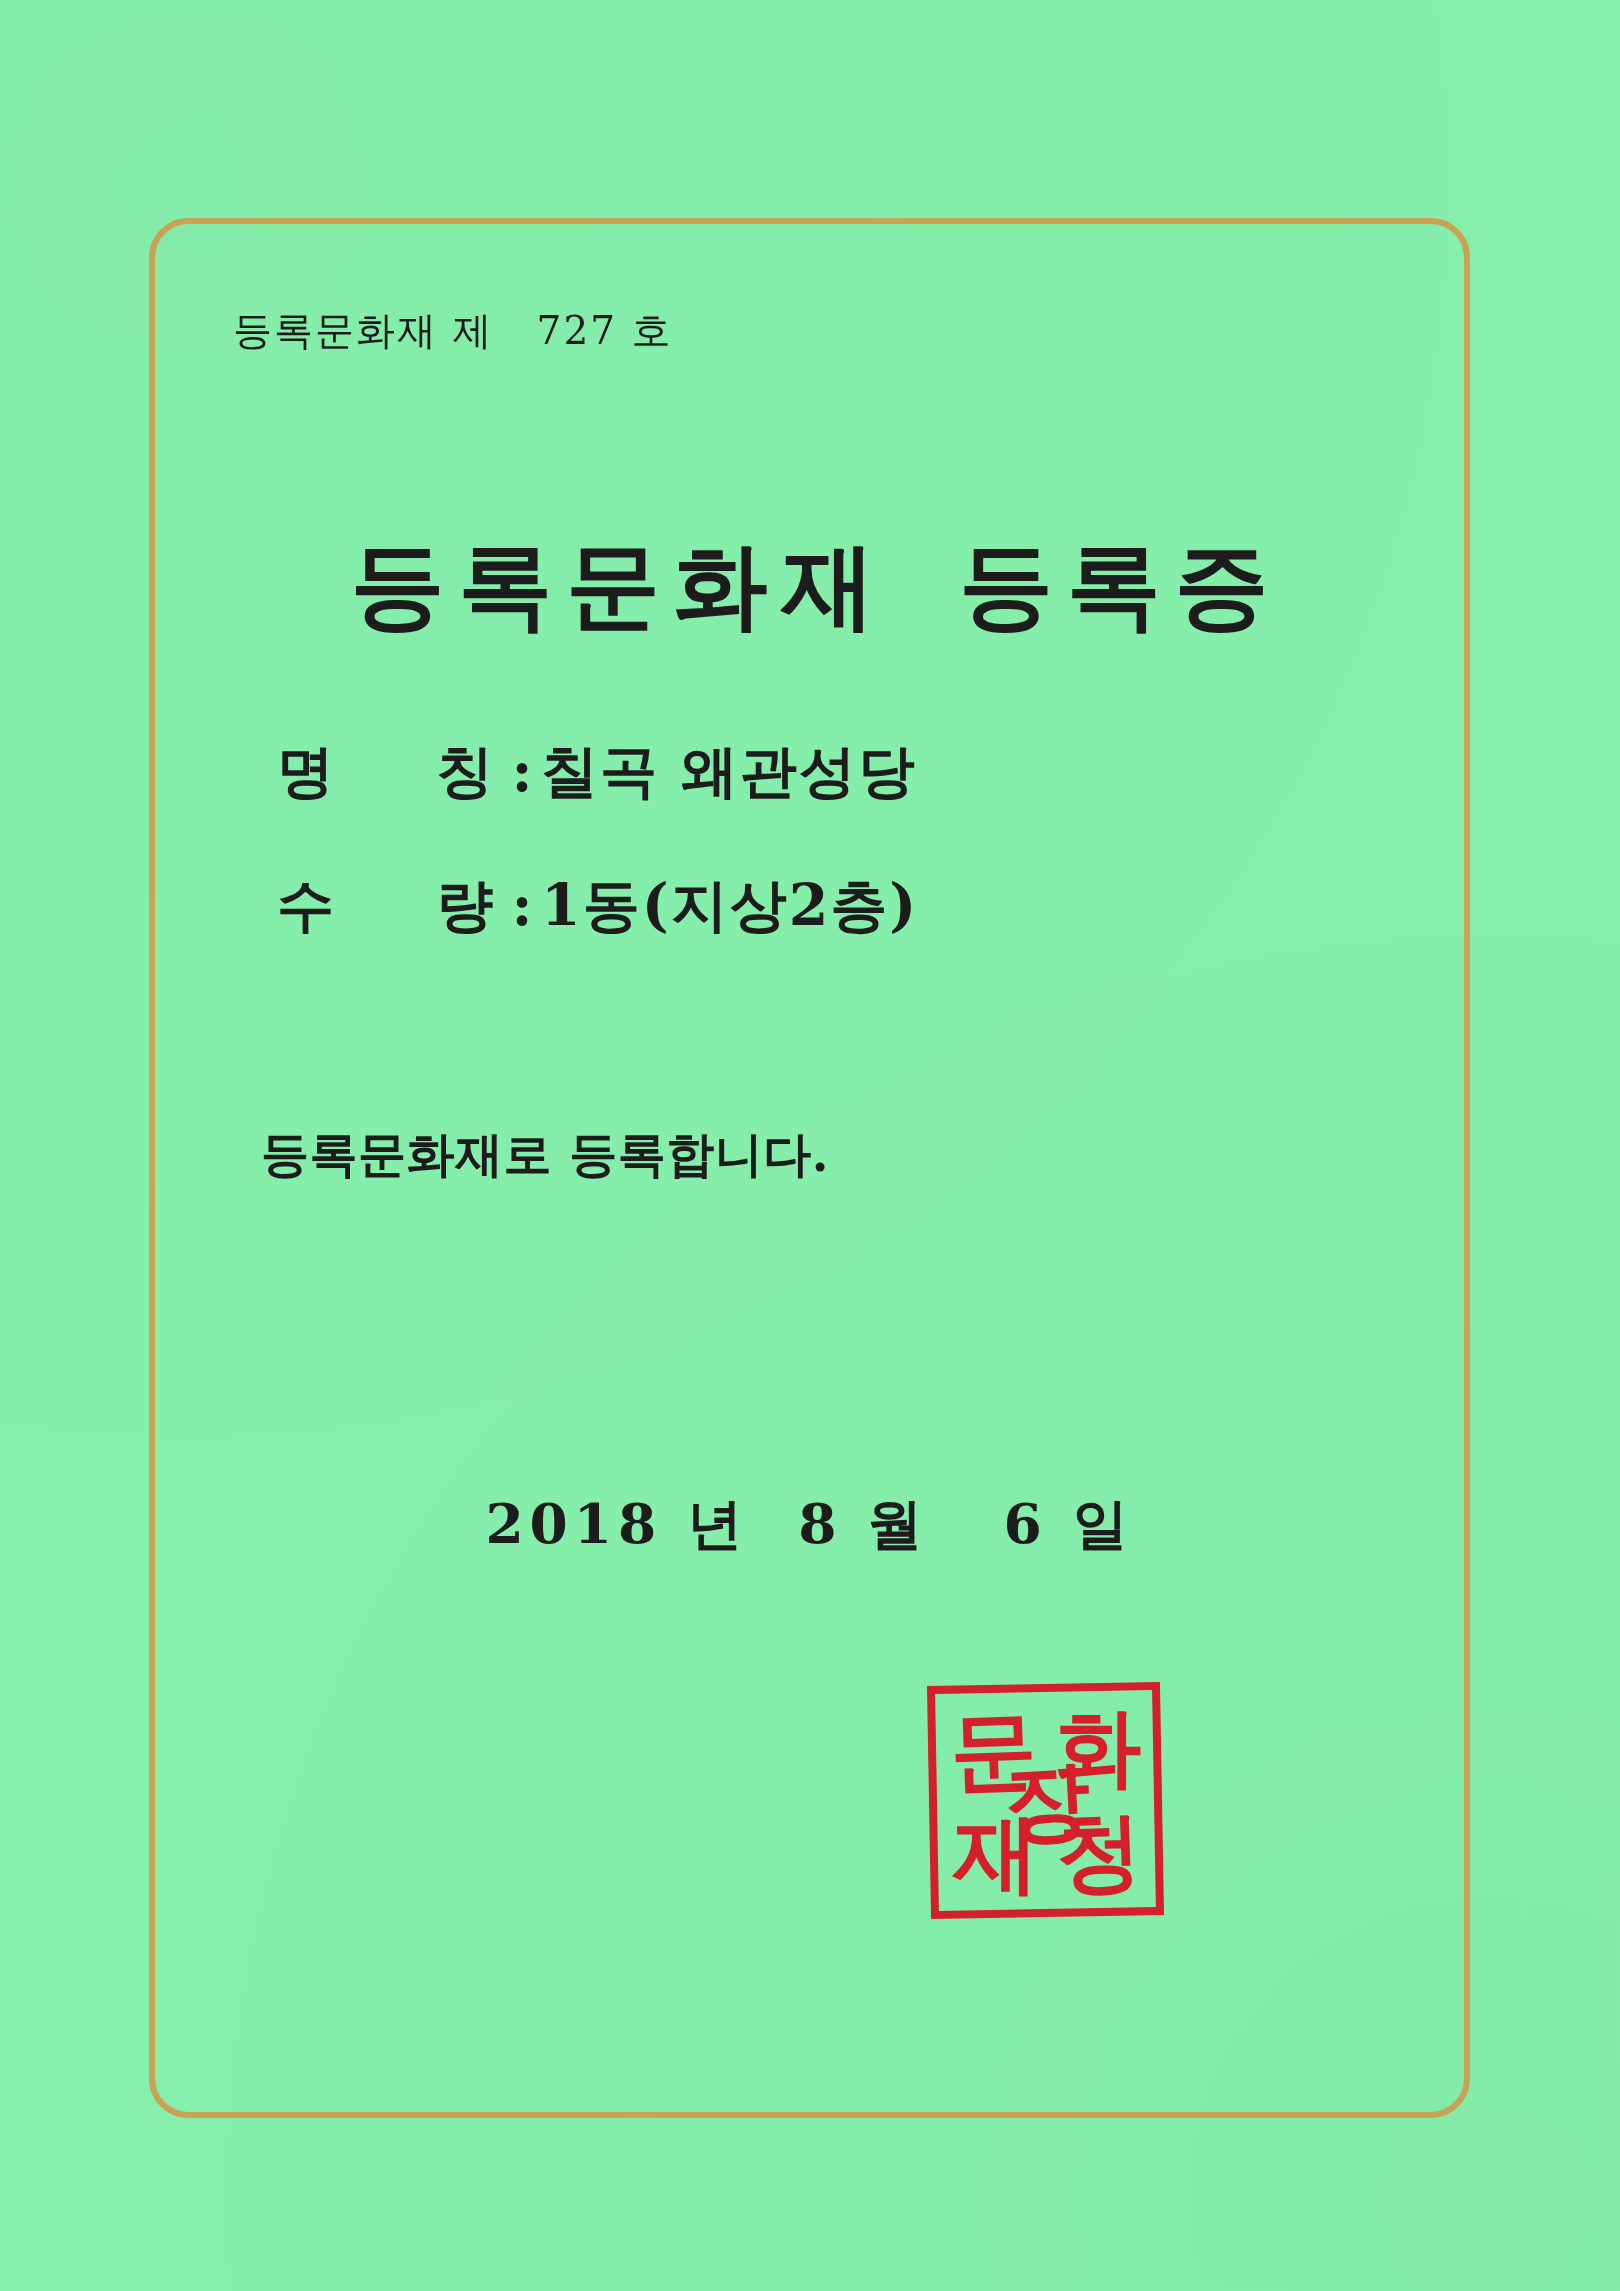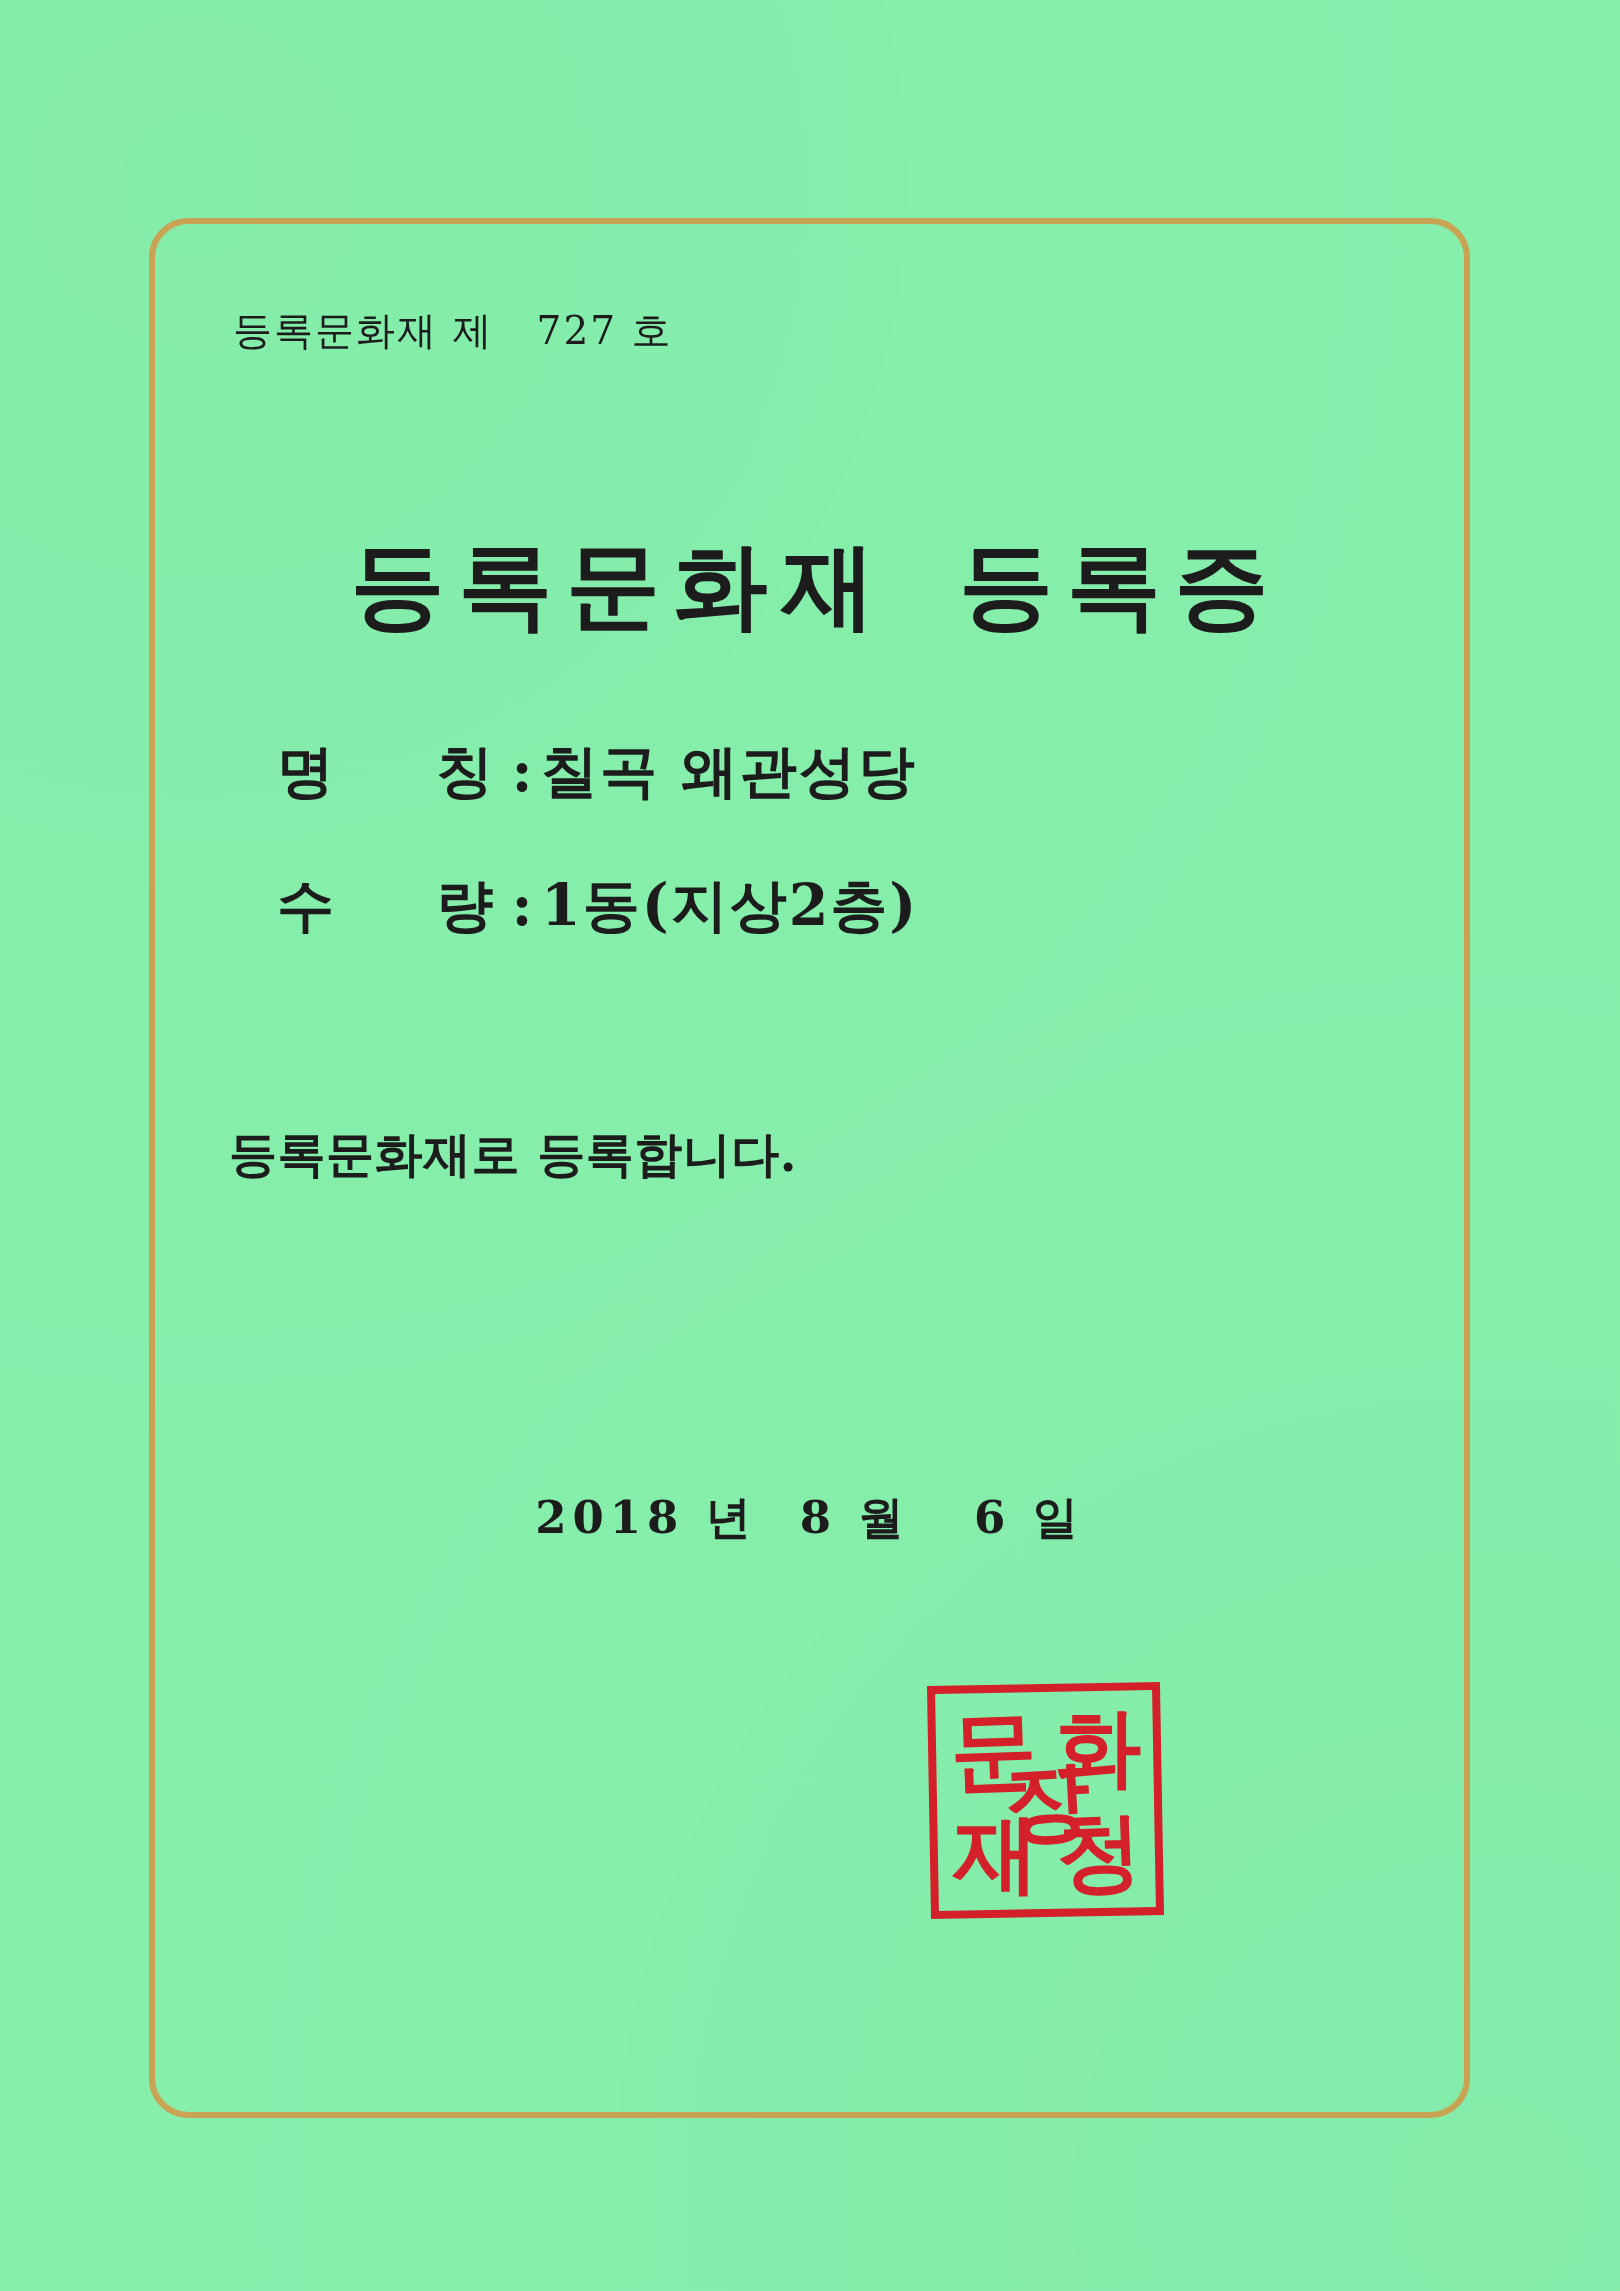--- a/index.html
+++ b/index.html
@@ -121,29 +121,29 @@
     position: absolute;
     left: 74px;
     right: 67px;
     top: 892px;
     font-size: 48px;
     line-height: 1.62;
     letter-spacing: 0.5px;
     font-weight: 600;
   }
   .statement .line1 { display: block; text-indent: 63px; }
-  .statement .line2 { display: block; }
+  .statement .line2 { display: block; margin-left: 32px; }
 
   .date-line {
     position: absolute;
     left: 0;
     right: 0;
     top: 1264px;
     text-align: center;
-    font-size: 45px;
+    font-size: 55px;
     font-weight: 700;
     letter-spacing: 5.9px;
     white-space: pre;
   }
 
   .issuer-row {
     position: absolute;
     left: 0;
     right: 0;
     top: 1470px;

